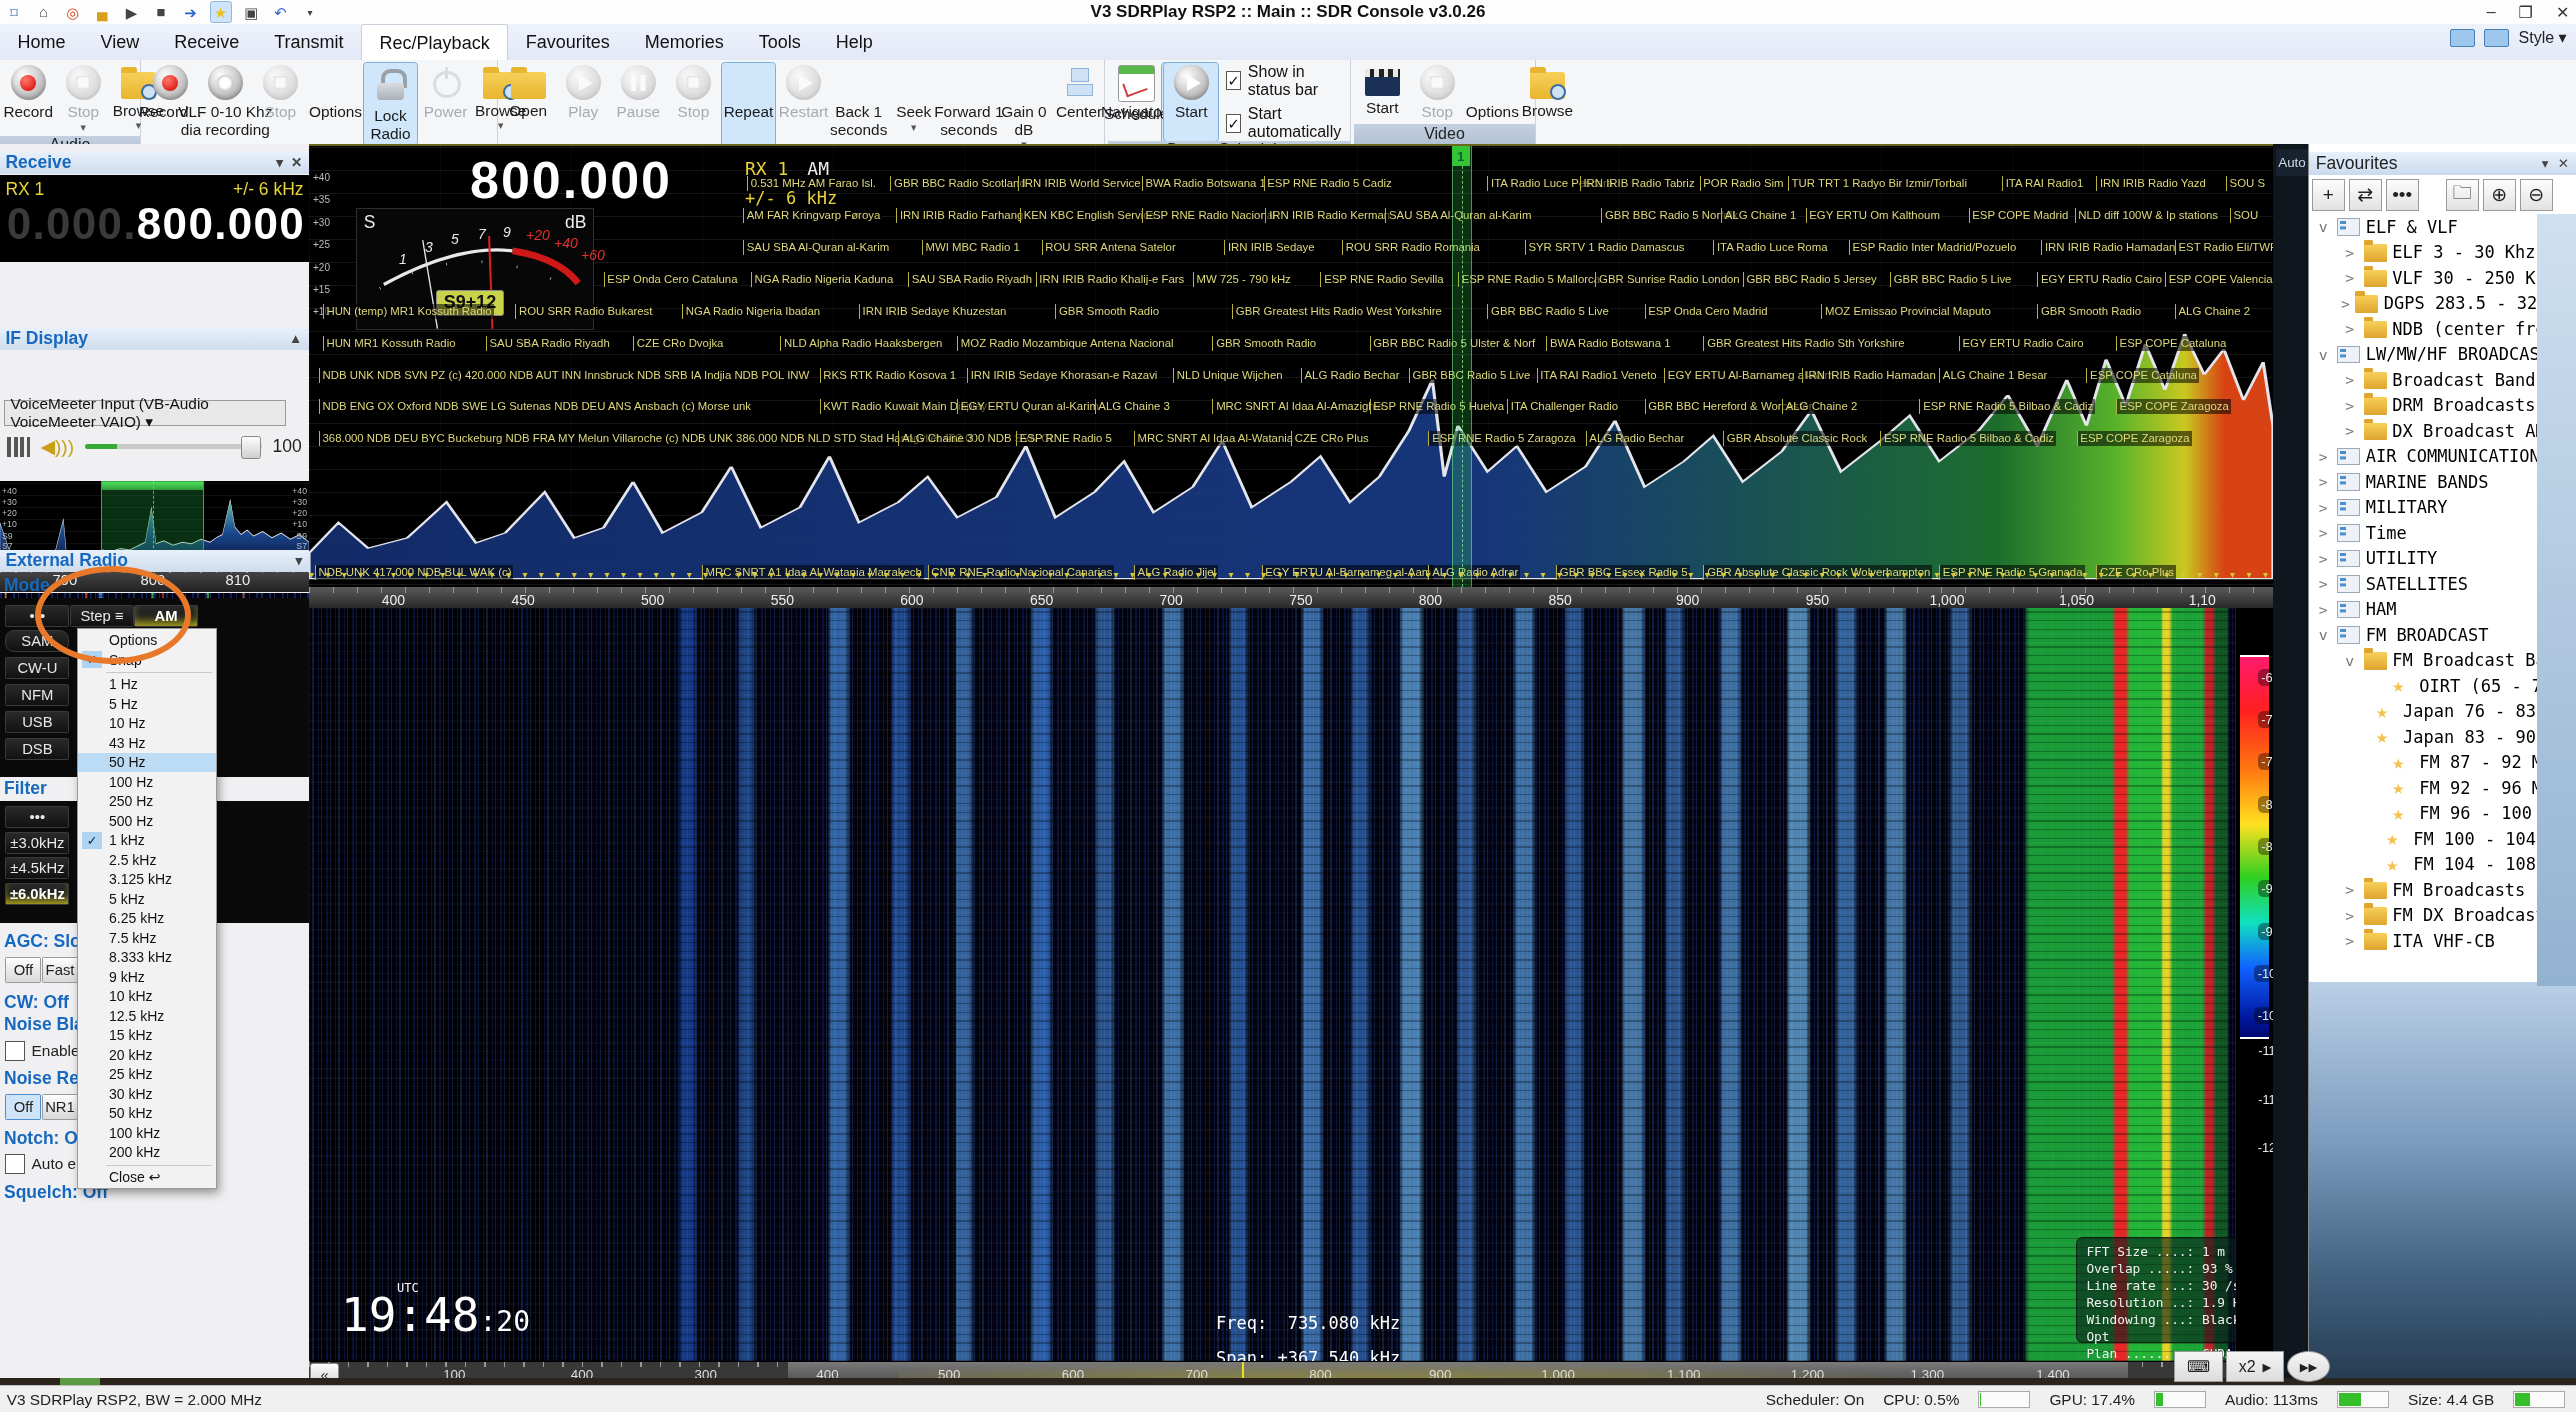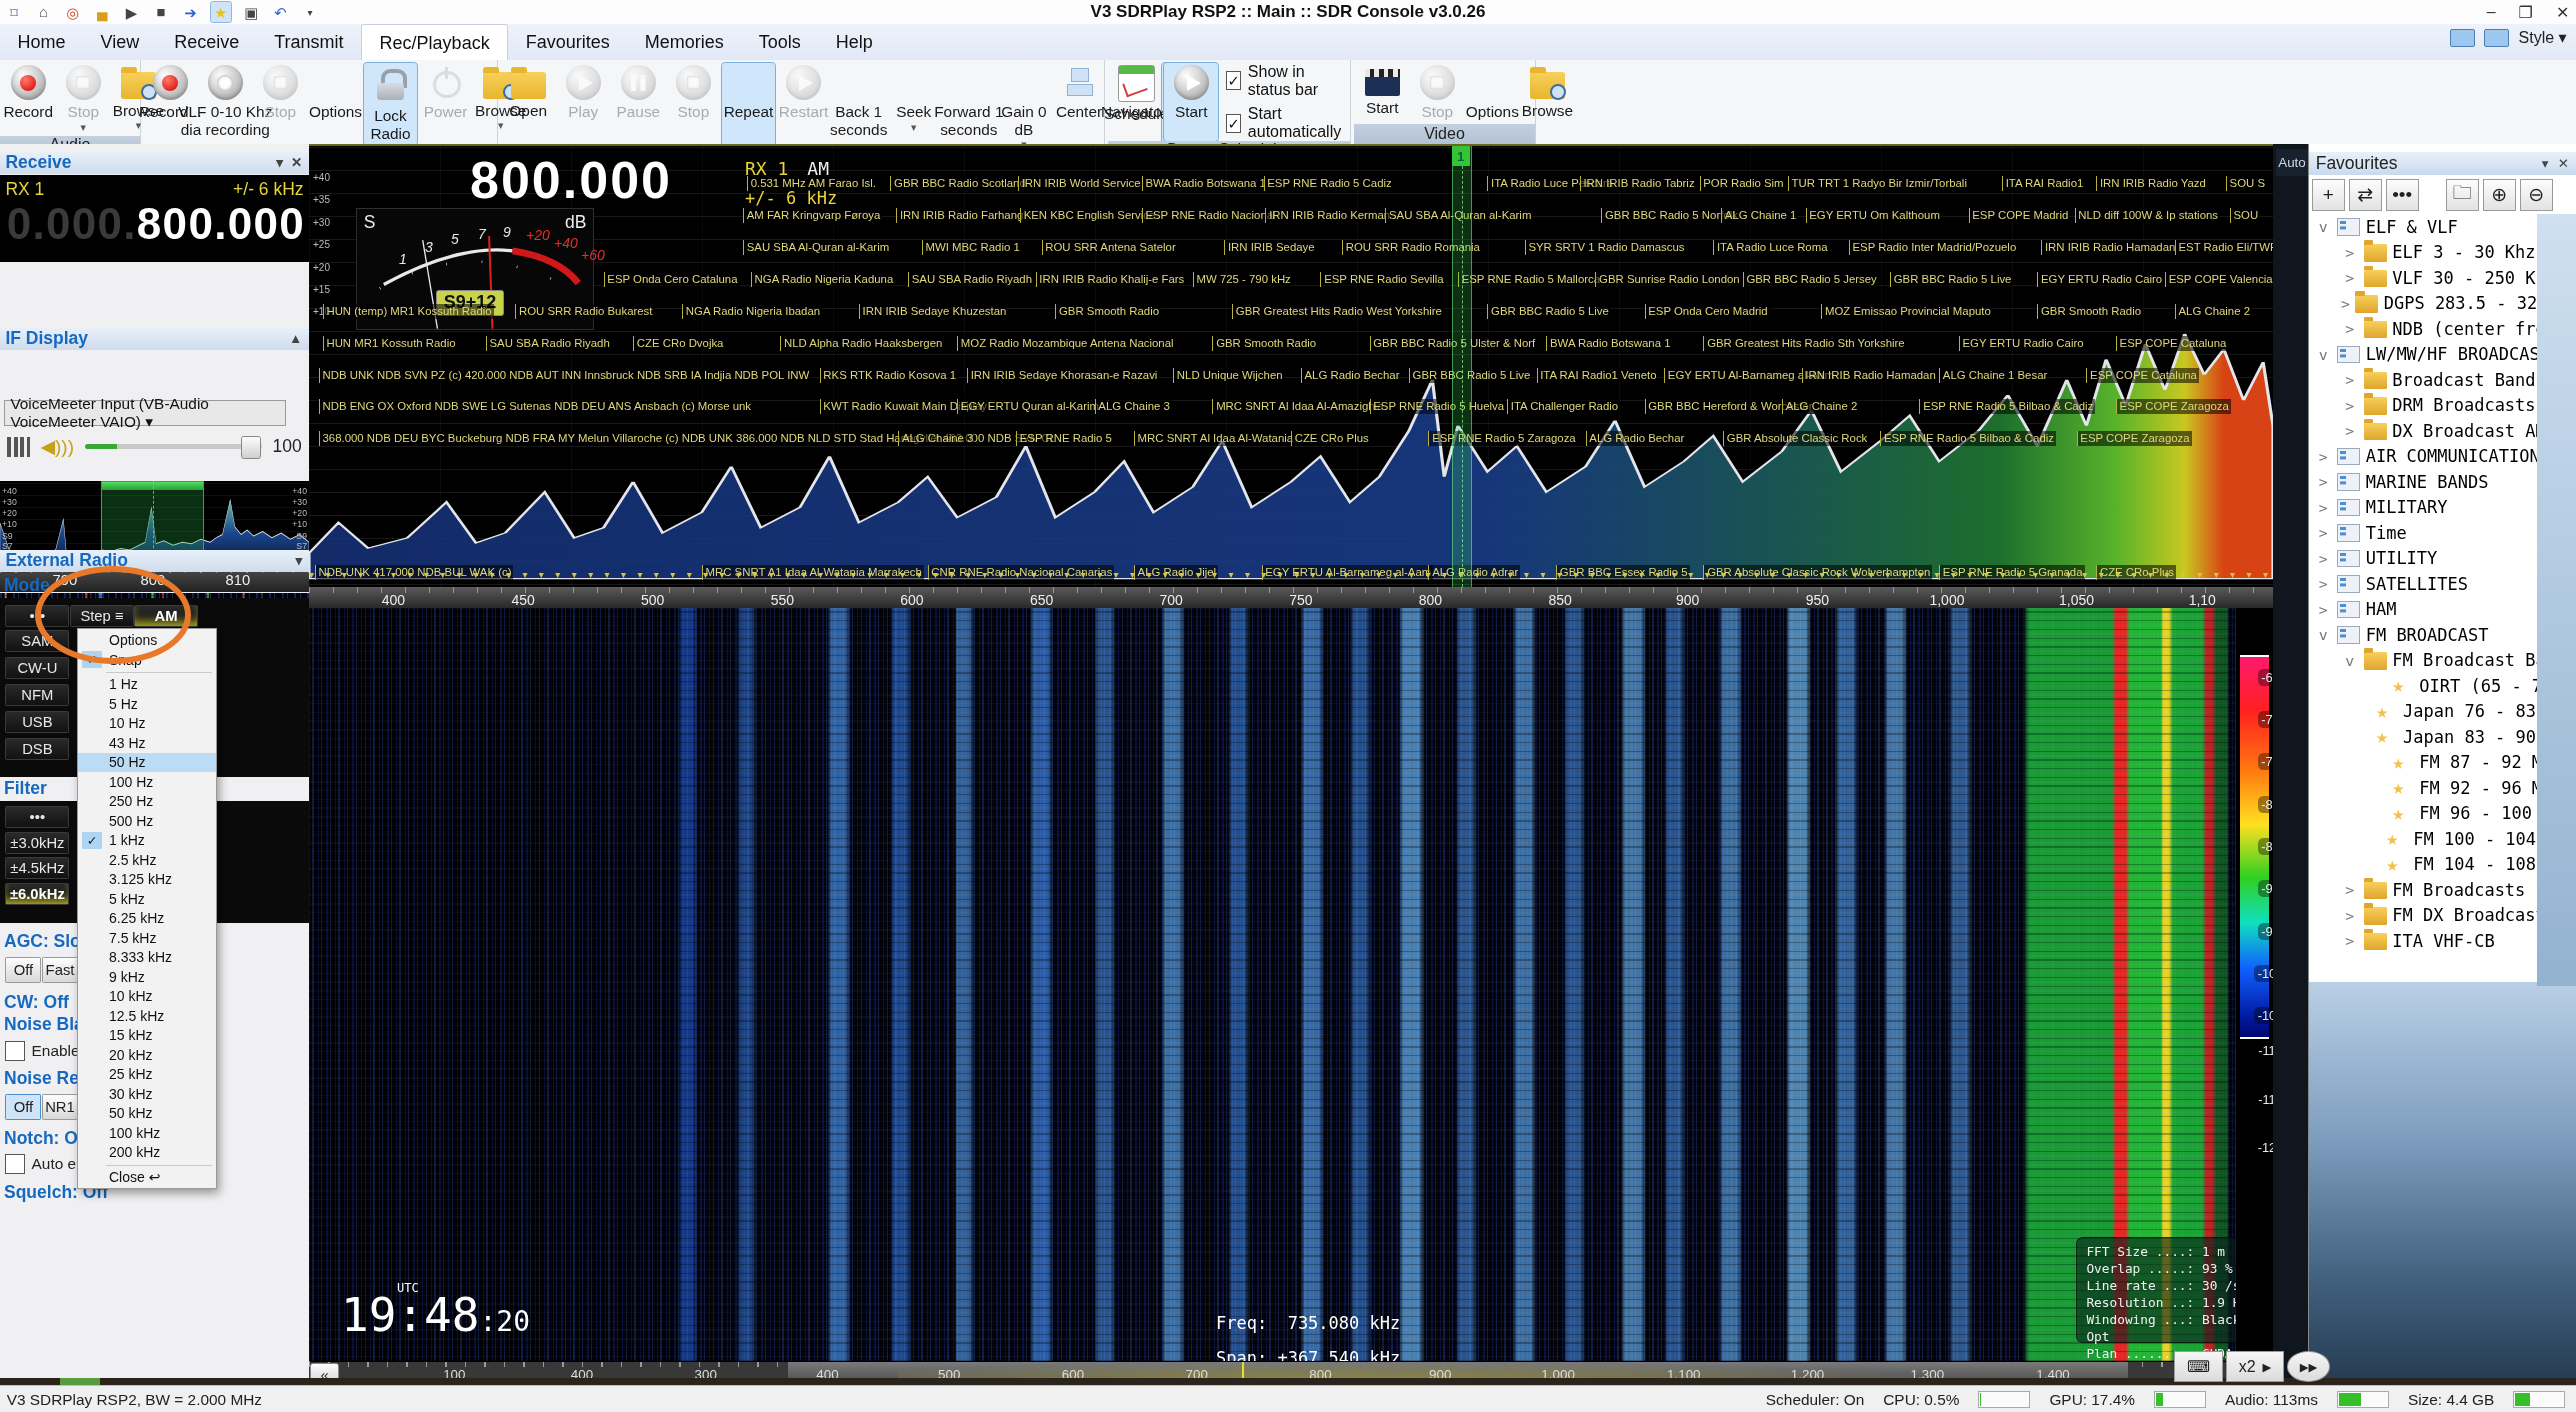--- a/index.html
+++ b/index.html
@@ -476,21 +476,21 @@
       <span>External Radio</span>
       <span class="hbtns">
         <span>▾</span>
       </span>
     </div>
   <div class="seclab" style="top:431px;">Mode</div>
   <div class="darkpane" style="top:454px;height:179px;">
     <div class="mbtn" style="left:5.4px;top:6.7px;width:62px;">•••</div>
     <div class="mbtn" style="left:70px;top:6.7px;width:62px;"><span>Step</span>&nbsp;<span>≡</span></div>
     <div class="mbtn glow" style="left:134px;top:6.7px;width:62px;">AM</div>
-    <div class="mbtn" style="left:5.4px;top:32px;width:62px;">SAM</div>
+    <div class="mbtn" style="left:5.4px;top:32px;width:62px;border-radius:9px;">SAM</div>
       <div class="mbtn" style="left:5.4px;top:59px;width:62px;">CW-U</div>
       <div class="mbtn" style="left:5.4px;top:86px;width:62px;">NFM</div>
       <div class="mbtn" style="left:5.4px;top:113px;width:62px;">USB</div>
       <div class="mbtn" style="left:5.4px;top:140px;width:62px;">DSB</div>
   </div>
   <div class="seclab" style="top:634px;">Filter</div>
   <div class="darkpane" style="top:657px;height:122px;">
     <div class="mbtn" style="left:5.4px;top:5.4px;width:62px;">•••</div>
     <div class="mbtn " style="left:5.4px;top:31px;width:62px;">±3.0kHz</div>
       <div class="mbtn " style="left:5.4px;top:56px;width:62px;">±4.5kHz</div>

